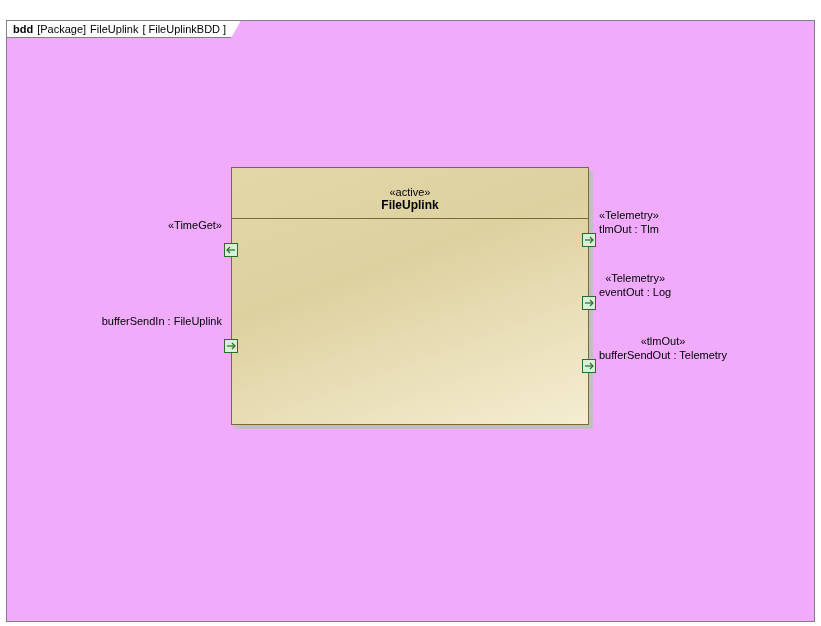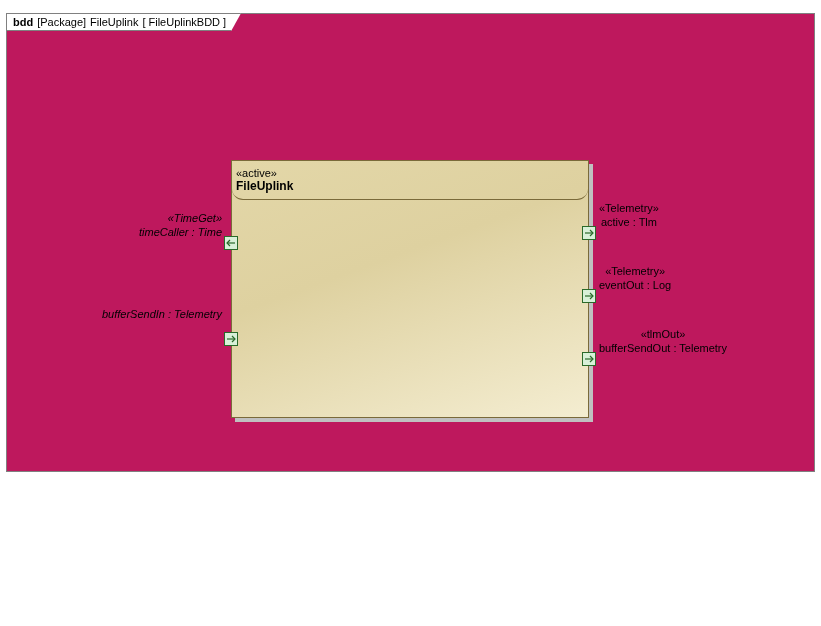--- a/index.html
+++ b/index.html
@@ -7,25 +7,25 @@
     font-family: Arial, Helvetica, sans-serif;
     font-size: 11px;
     background: #ffffff;
     width: 821px;
     height: 626px;
     position: relative;
   }
   .diagram-frame {
     position: absolute;
     left: 6px;
-    top: 13px;
+    top: 20px;
     width: 809px;
-    height: 459px;
+    height: 602px;
     border: 1px solid #808080;
-    background: #be185d;
+    background: #f0abfc;
   }
   .frame-tab {
     position: absolute;
     left: -1px;
     top: -1px;
     height: 18px;
     background: #ffffff;
     border: 1px solid #808080;
     border-bottom: 1px solid #808080;
     padding: 2px 14px 2px 6px;
@@ -46,24 +46,23 @@
   .block {
     position: absolute;
     left: 224px;
     top: 146px;
     width: 358px;
     height: 258px;
     border: 1px solid #7a6a3a;
     background: linear-gradient(160deg, #e3d7a8 0%, #ded1a0 40%, #f4edd1 100%);
   }
   .block-header {
-    text-align: left;
-    padding: 6px 4px 6px 4px;
+    text-align: center;
+    padding: 18px 4px 6px 4px;
     border-bottom: 1px solid #7a6a3a;
-    border-radius: 11px;
   }
   .block-stereo {
     font-size: 11px;
     color: #000;
   }
   .block-name {
     font-weight: bold;
     font-size: 12px;
     color: #000;
   }
@@ -77,21 +76,21 @@
     align-items: center;
     justify-content: center;
   }
   .port svg { display: block; }
   .port-label {
     position: absolute;
     white-space: nowrap;
     color: #000;
     line-height: 1.25;
   }
-  .port-label.left { text-align: right; font-style: italic; }
+  .port-label.left { text-align: right; }
   .port-label.right { text-align: center; }
 </style>
 </head>
 <body>
 
 <div class="diagram-frame">
   <div class="frame-tab">
     <span class="kw">bdd</span>
     <span>[Package]</span>
     <span>FileUplink</span>
@@ -102,42 +101,41 @@
 
   <div class="block">
     <div class="block-header">
       <div class="block-stereo">«active»</div>
       <div class="block-name">FileUplink</div>
     </div>
   </div>
 
   <div class="port-label left" style="left:60px; top:198px; width:155px;">
     <div>«TimeGet»</div>
-    <div>timeCaller : Time</div>
   </div>
   <div class="port" style="left:217px; top:222px;">
     <svg width="10" height="8" viewBox="0 0 10 8">
       <line x1="9" y1="4" x2="1" y2="4" stroke="#2a6a2a" stroke-width="1.2"></line>
       <polyline points="4,1 1,4 4,7" fill="none" stroke="#2a6a2a" stroke-width="1.2"></polyline>
     </svg>
   </div>
 
   <div class="port-label left" style="left:48px; top:294px; width:167px;">
-    <div>bufferSendIn : Telemetry</div>
+    <div>bufferSendIn : FileUplink</div>
   </div>
   <div class="port" style="left:217px; top:318px;">
     <svg width="10" height="8" viewBox="0 0 10 8">
       <line x1="1" y1="4" x2="9" y2="4" stroke="#2a6a2a" stroke-width="1.2"></line>
       <polyline points="6,1 9,4 6,7" fill="none" stroke="#2a6a2a" stroke-width="1.2"></polyline>
     </svg>
   </div>
 
   <div class="port-label right" style="left:592px; top:188px;">
     <div>«Telemetry»</div>
-    <div>active : Tlm</div>
+    <div>tlmOut : Tlm</div>
   </div>
   <div class="port" style="left:575px; top:212px;">
     <svg width="10" height="8" viewBox="0 0 10 8">
       <line x1="1" y1="4" x2="9" y2="4" stroke="#2a6a2a" stroke-width="1.2"></line>
       <polyline points="6,1 9,4 6,7" fill="none" stroke="#2a6a2a" stroke-width="1.2"></polyline>
     </svg>
   </div>
 
   <div class="port-label right" style="left:592px; top:251px;">
     <div>«Telemetry»</div>

